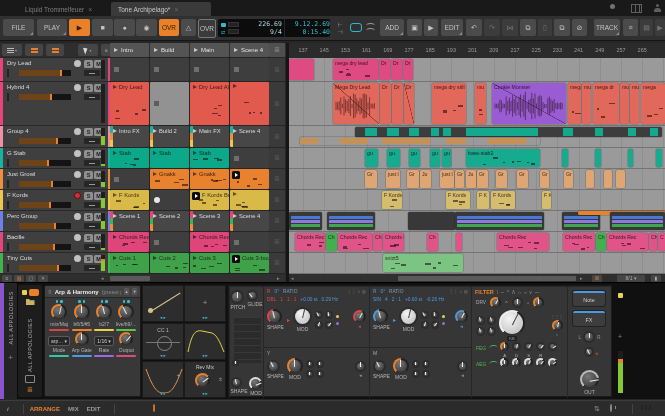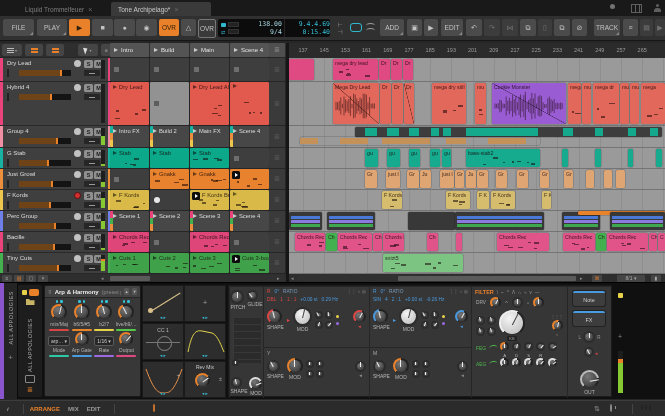--- a/index.html
+++ b/index.html
@@ -255,26 +255,26 @@
         <div class="dic-row">
             <span class="dic-a"></span>
             <span class="dic-m"></span>
           </div>
         <div class="dic-row">
             <span class="dic-b">⇄</span>
             <span class="dic-m"></span>
           </div>
       </div>
       <div class="dnum tempo">
-        <div>138.00</div>
+        <div>226.69</div>
         <div>9/4</div>
       </div>
       <div class="dsep"></div>
       <div class="dnum pos">
-        <div>9.4.4.69</div>
+        <div>9.12.2.69</div>
         <div>0:15.40</div>
       </div>
     </div>
     <div id="transicons">
         <div class="ticn" style="left: 334px; width: 12px;">
           <span style="font-size: 6px;">⊢</span>
           <span style="font-size: 6px;">⊣</span>
         </div>
         <div class="ticn" style="left: 350px; width: 12px;">
           <span class="loopic"></span>

